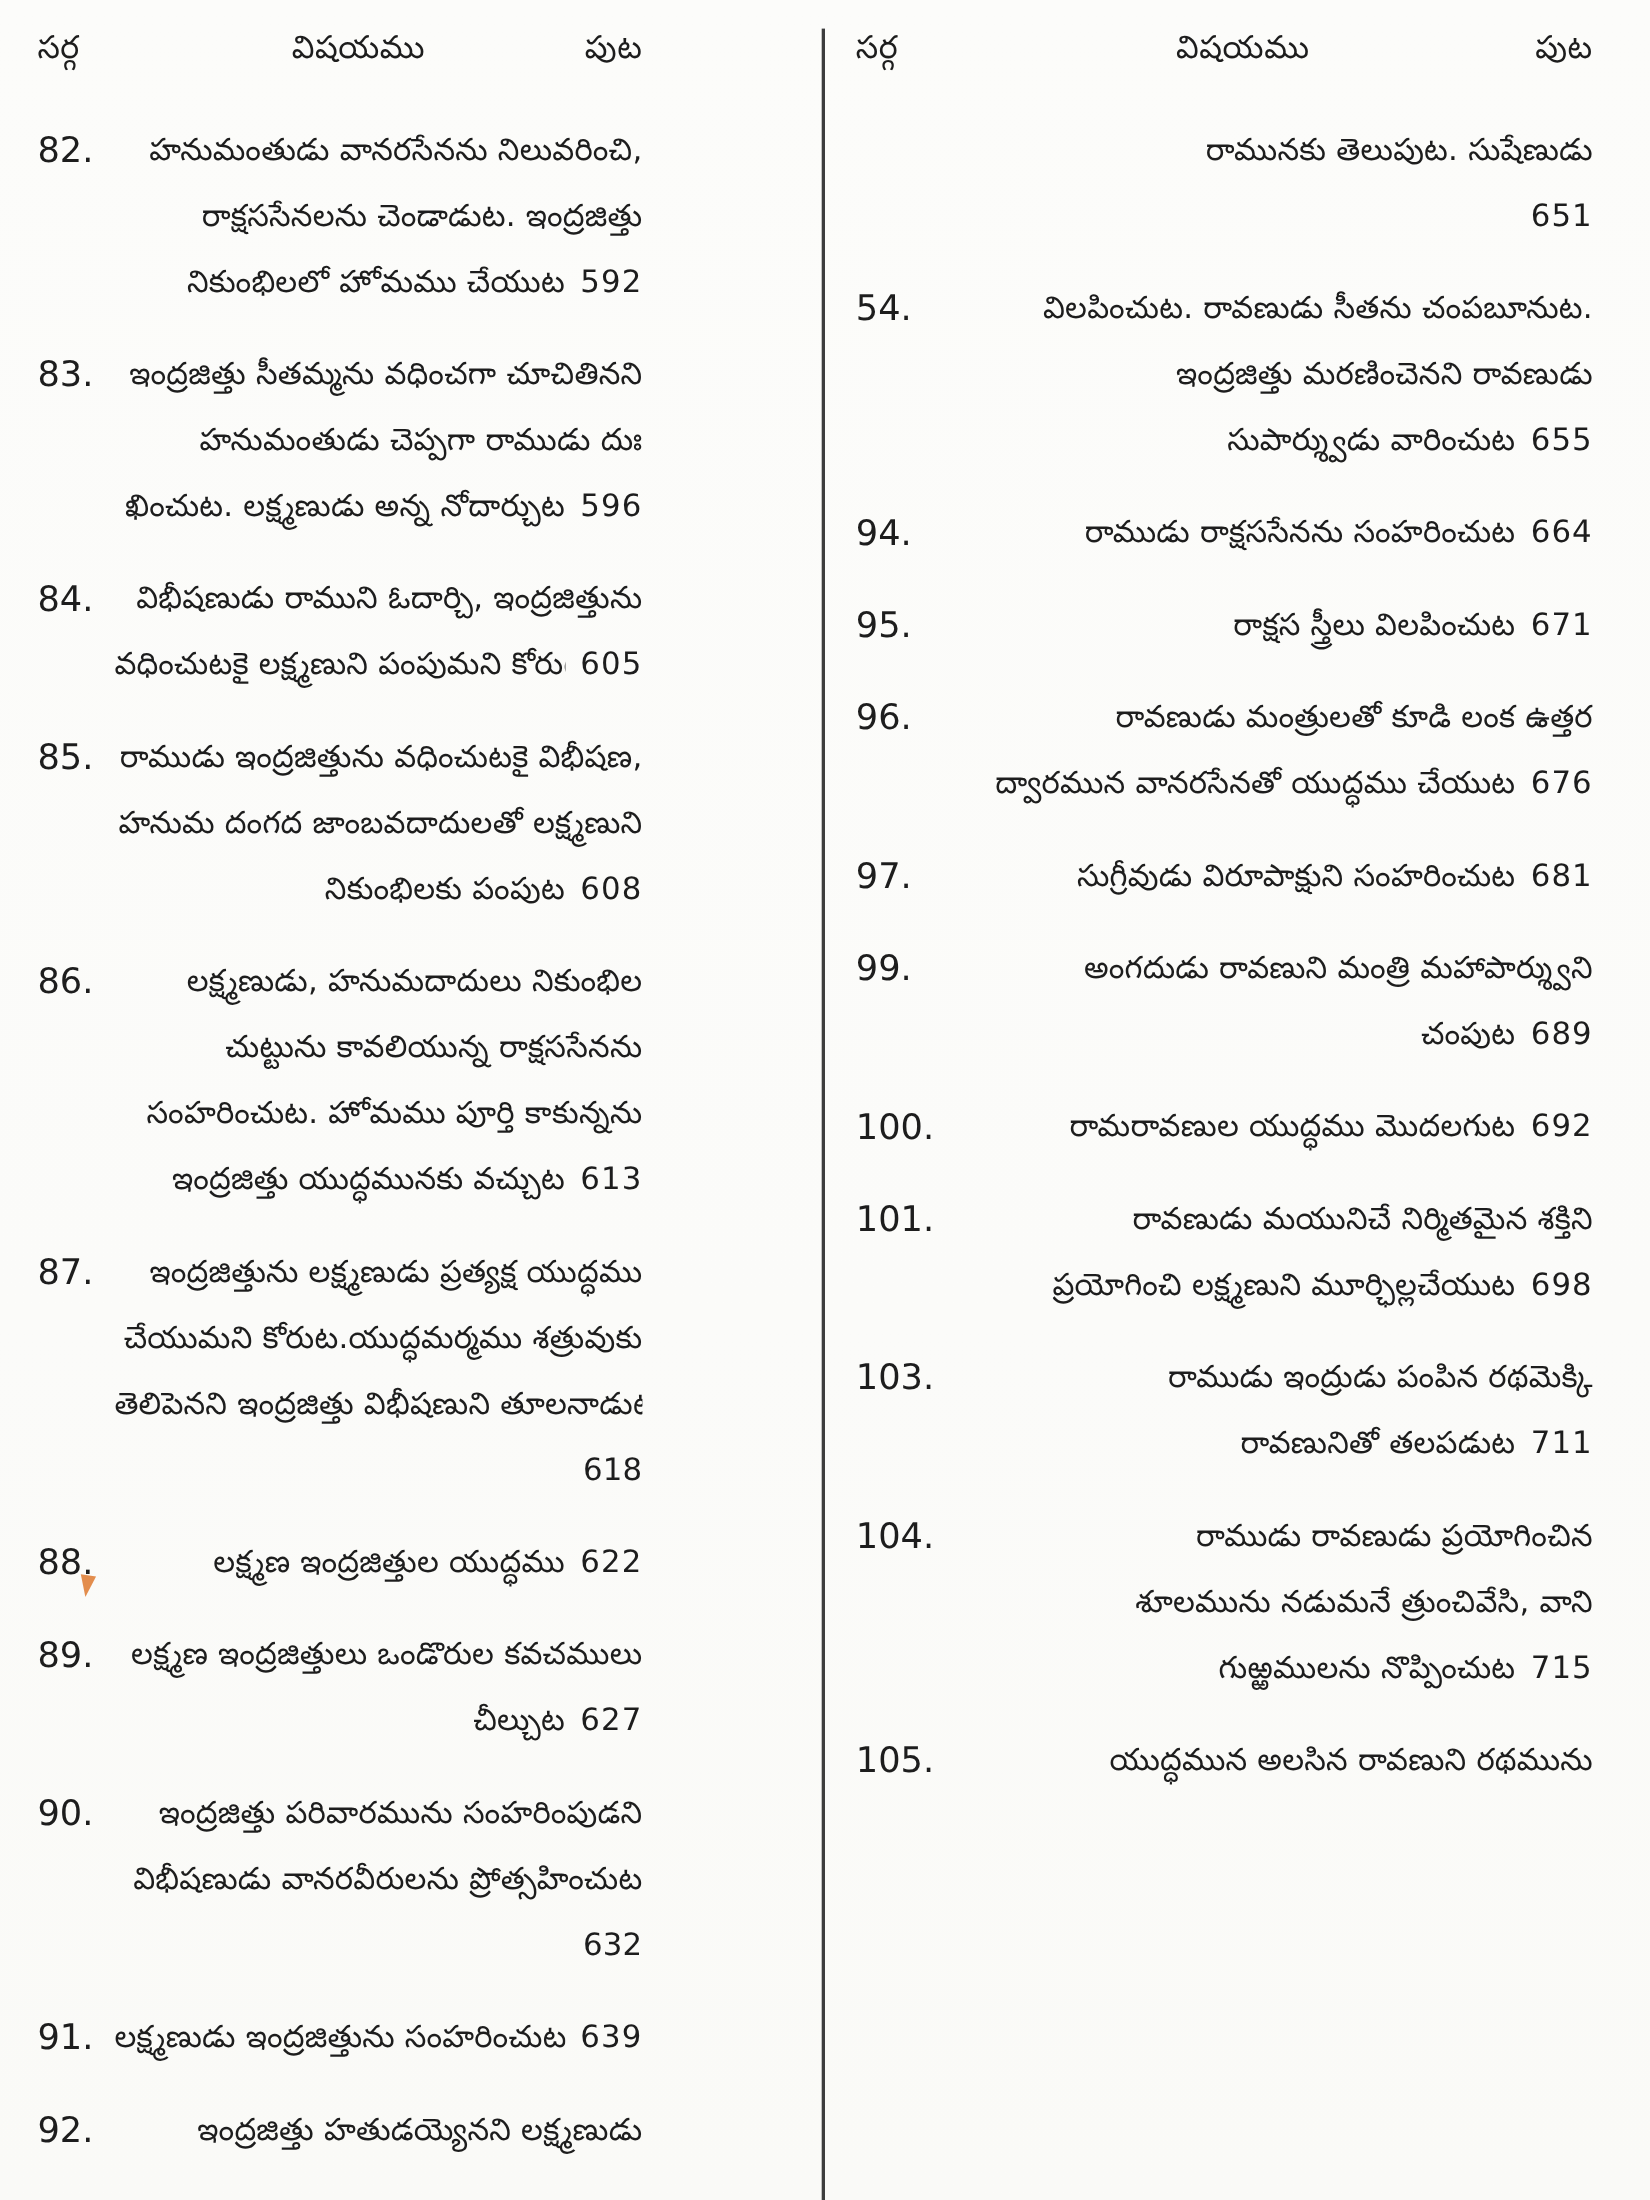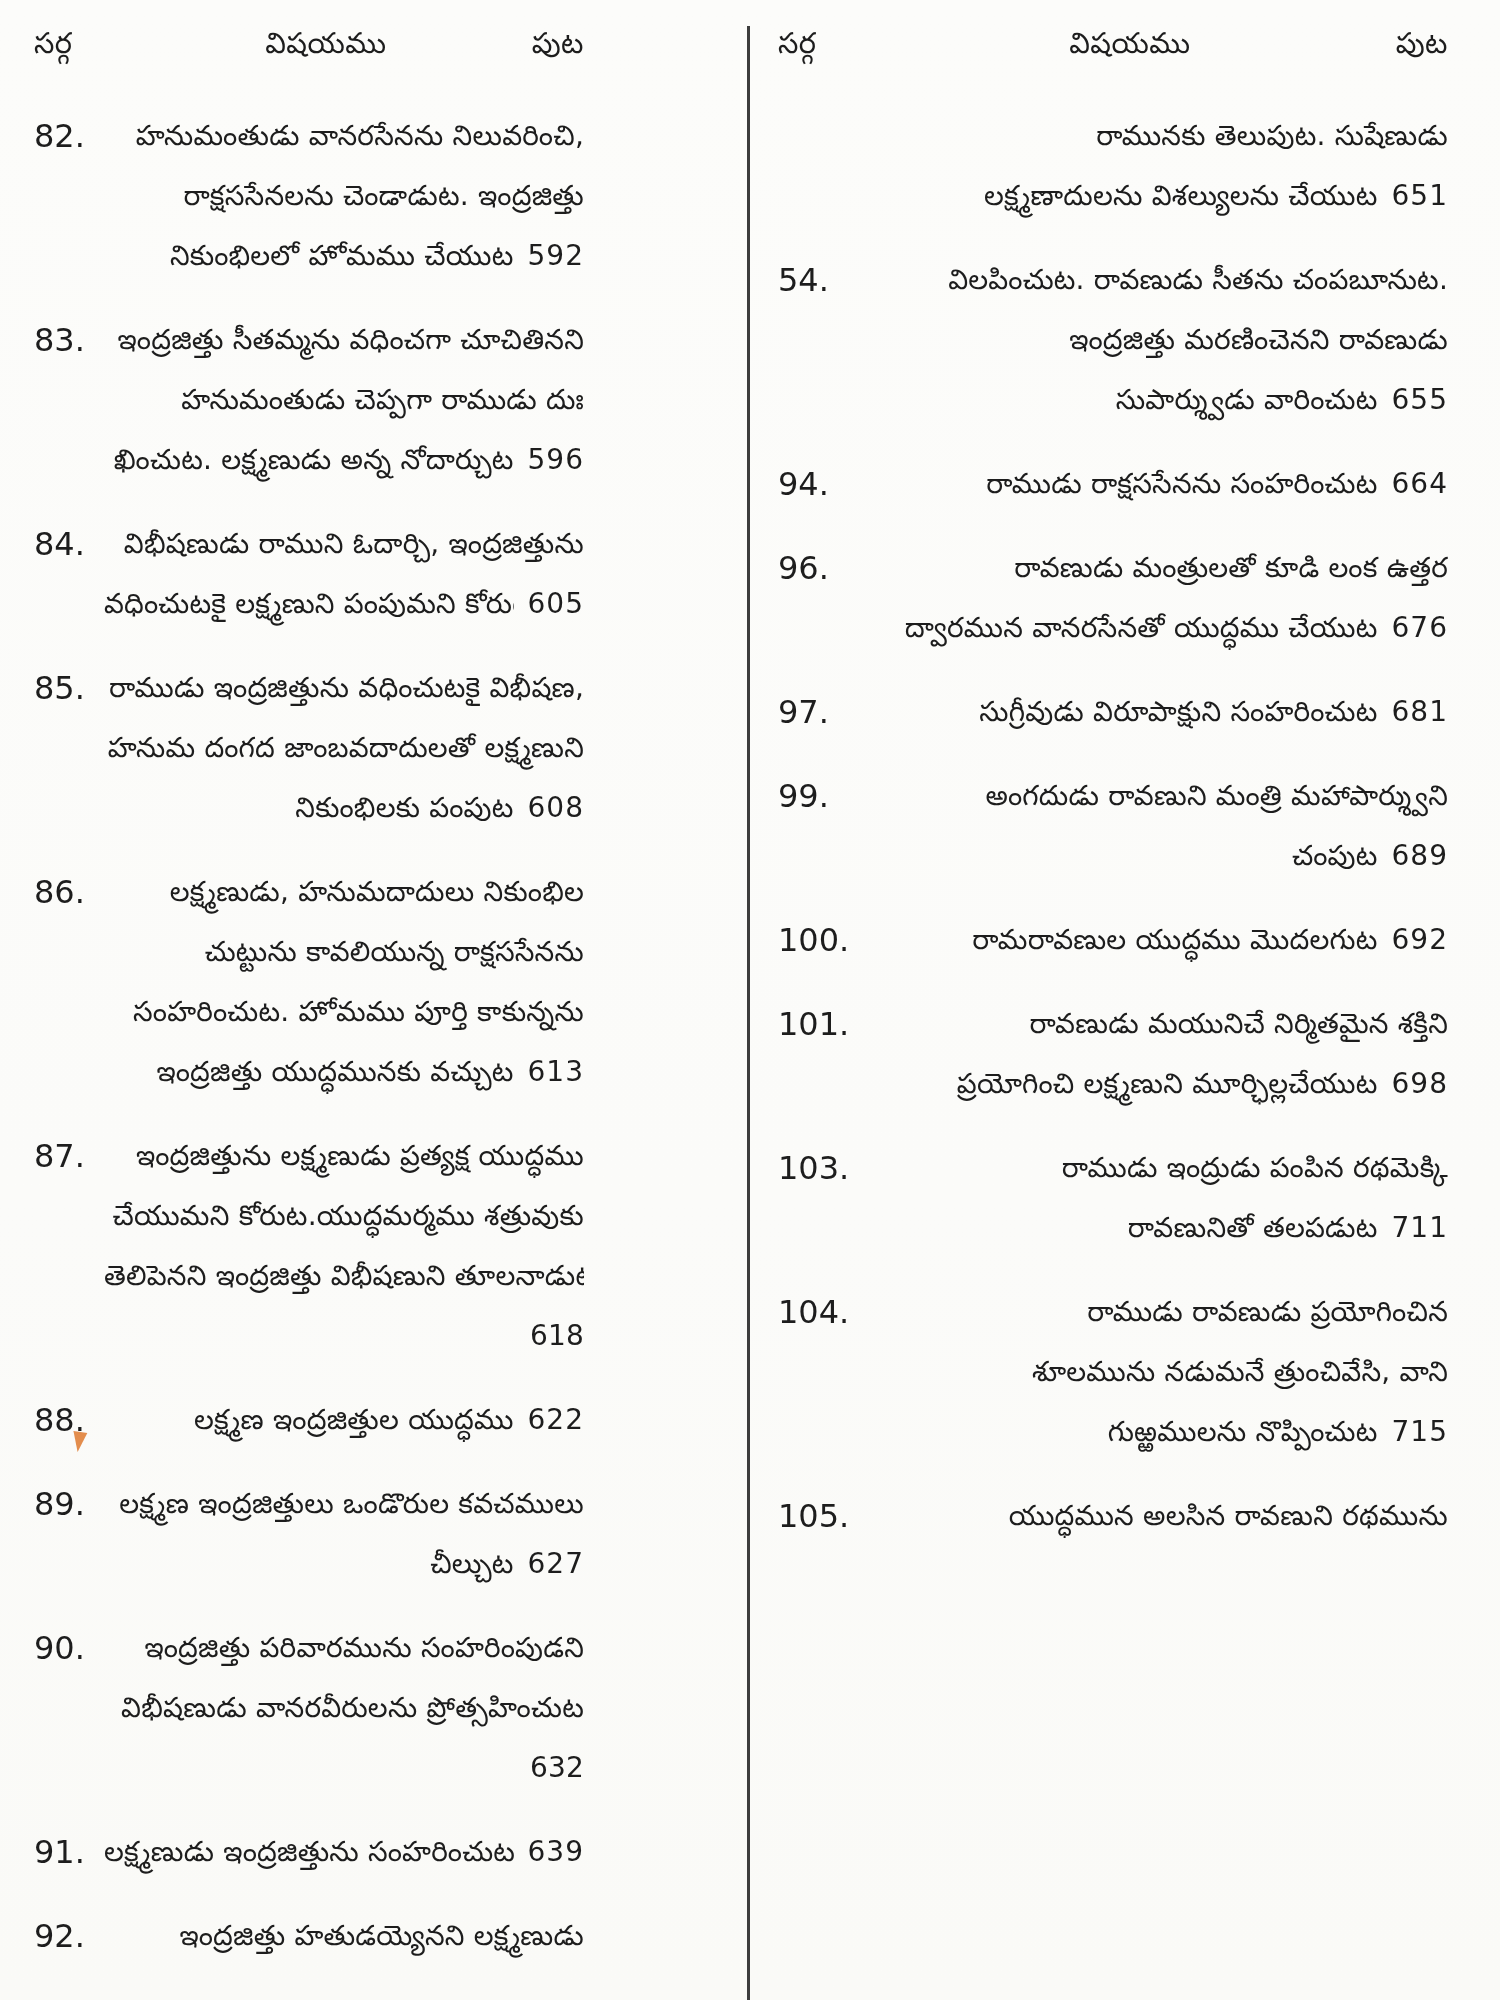--- a/index.html
+++ b/index.html
@@ -270,21 +270,20 @@
       <span class="h-page">పుట</span>
     </div>
     <div class="entries" id="right-entries">
         <div class="entry">
           <div class="num"></div>
           <div class="body">
             <div class="line">
               <span class="txt">రామునకు తెలుపుట. సుషేణుడు</span>
             </div>
             <div class="line">
-              <span class="txt">లక్ష్మణాదులను విశల్యులను చేయుట</span>
               <span class="pg">651</span>
             </div>
           </div>
         </div>
         <div class="entry">
           <div class="num">54.</div>
           <div class="body">
             <div class="line">
               <span class="txt">విలపించుట. రావణుడు సీతను చంపబూనుట.</span>
             </div>
@@ -300,20 +299,29 @@
         <div class="entry">
           <div class="num">94.</div>
           <div class="body">
             <div class="line">
               <span class="txt">రాముడు రాక్షససేనను సంహరించుట</span>
               <span class="pg">664</span>
             </div>
           </div>
         </div>
         <div class="entry">
+          <div class="num">95.</div>
+          <div class="body">
+            <div class="line">
+              <span class="txt">రాక్షస స్త్రీలు విలపించుట</span>
+              <span class="pg">671</span>
+            </div>
+          </div>
+        </div>
+        <div class="entry">
           <div class="num">96.</div>
           <div class="body">
             <div class="line">
               <span class="txt">రావణుడు మంత్రులతో కూడి లంక ఉత్తర</span>
             </div>
             <div class="line">
               <span class="txt">ద్వారమున వానరసేనతో యుద్ధము చేయుట</span>
               <span class="pg">676</span>
             </div>
           </div>

